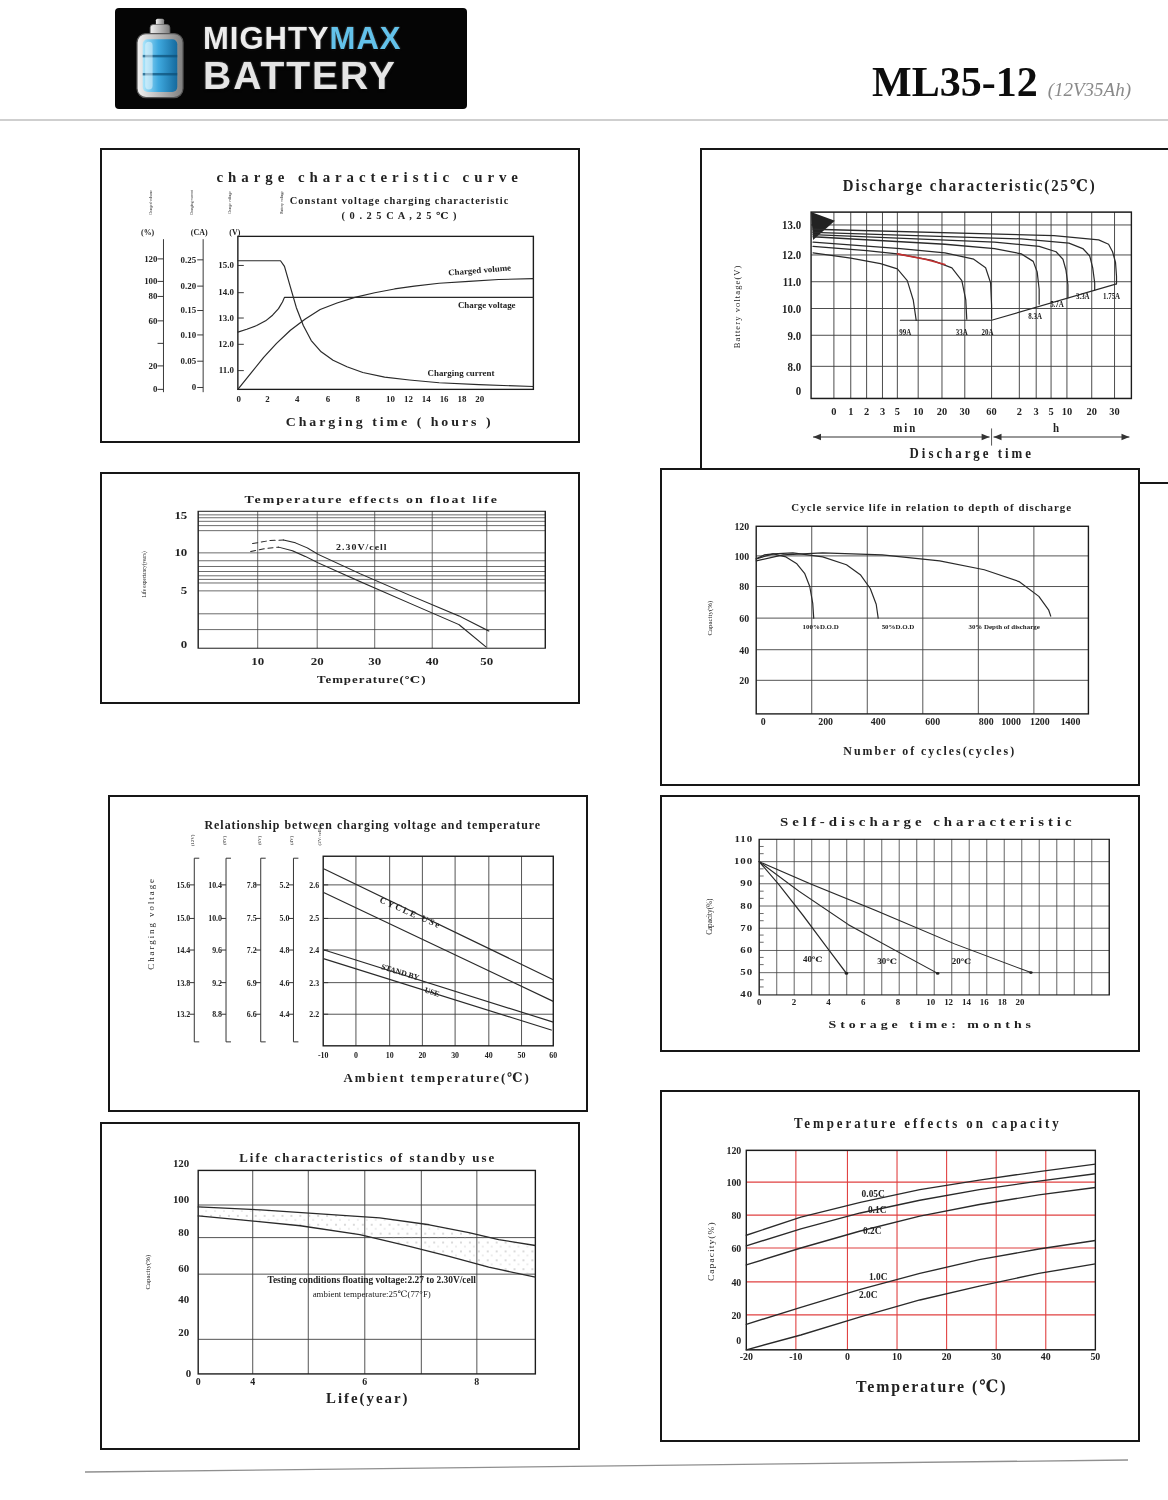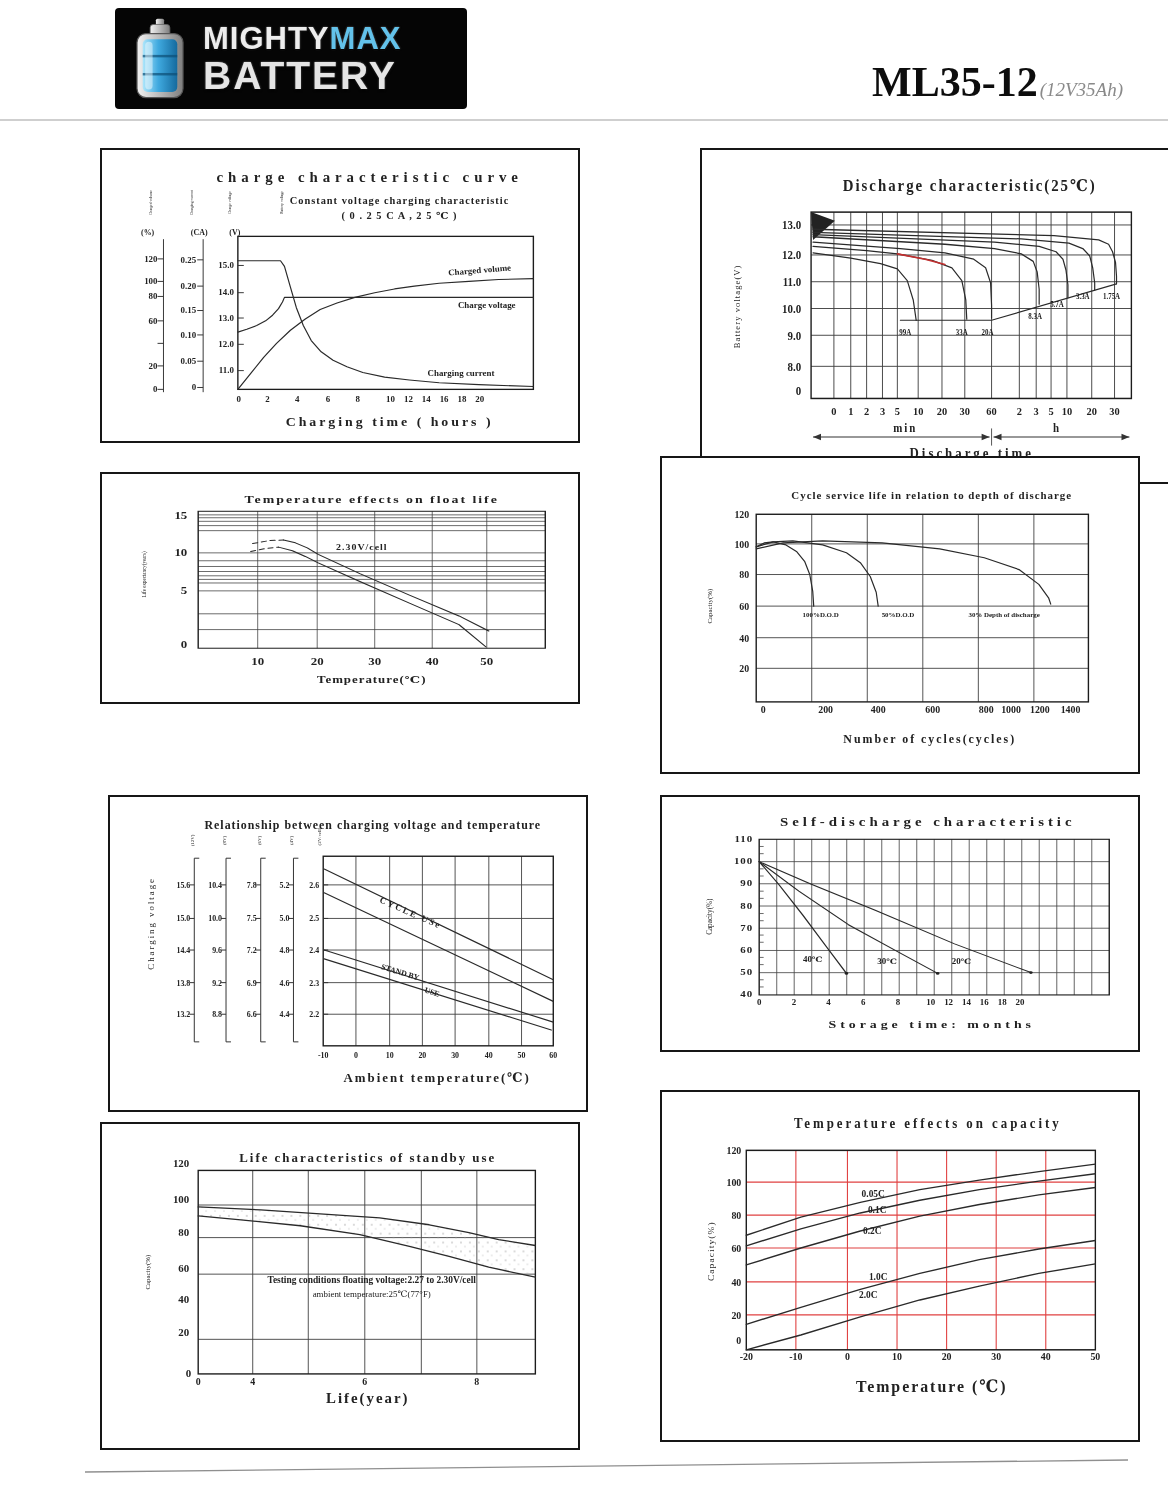--- a/index.html
+++ b/index.html
@@ -8,21 +8,21 @@
   .logo{position:absolute;left:115px;top:8px;width:352px;height:101px;background:#050505;
         border-radius:4px;display:flex;align-items:center;padding:0 8px;box-sizing:border-box;}
   .batt{width:74px;height:88px;flex:0 0 auto;}
   .logo-text{margin-left:6px;line-height:1;}
   .l1{font-family:"Liberation Sans",sans-serif;font-weight:800;font-size:31px;letter-spacing:1px;
       color:#ededed;text-shadow:0 1px 1px #000,0 0 2px #777;}
   .l1 .max{color:#63c2ea;}
   .l2{font-family:"Liberation Sans",sans-serif;font-weight:800;font-size:39px;letter-spacing:2px;
       color:#e5e5e5;text-shadow:0 2px 2px rgba(0,0,0,.9),0 0 2px #888;margin-top:2px;}
   .model{position:absolute;left:872px;top:58px;white-space:nowrap;font-weight:700;font-size:42px;color:#0d0d0d;}
-  .model em{font-size:19px;color:#8a8a8a;font-weight:400;font-style:italic;margin-left:2px;}
+  .model em{font-size:19px;color:#8a8a8a;font-weight:400;font-style:italic;margin-left:10px;}
   .hr{position:absolute;top:119px;left:0;width:1168px;border-top:2px solid #cfcfcf;}
   .panel{position:absolute;width:480px;margin:0;background:#fff;border:2px solid #161616;box-sizing:border-box;}
   .panel svg{width:100%;height:100%;display:block;}
   svg text{font-family:"Liberation Serif","DejaVu Serif",serif;fill:#222;}
   .footer-svg{position:absolute;left:0;top:1448px;width:1168px;height:52px;}
 </style>
 </head>
 <body>
 
 <header>
@@ -259,21 +259,21 @@
         <text x="86" y="243" font-size="13" fill="#222" text-anchor="end" font-weight="700">0</text>
         <text x="157" y="266" font-size="13" fill="#222" text-anchor="middle" font-weight="700">10</text>
         <text x="217" y="266" font-size="13" fill="#222" text-anchor="middle" font-weight="700">20</text>
         <text x="275" y="266" font-size="13" fill="#222" text-anchor="middle" font-weight="700">30</text>
         <text x="333" y="266" font-size="13" fill="#222" text-anchor="middle" font-weight="700">40</text>
         <text x="388" y="266" font-size="13" fill="#222" text-anchor="middle" font-weight="700">50</text>
         <text x="262" y="106" font-size="10" fill="#222" text-anchor="middle" font-weight="700" letter-spacing="1">2.30V/cell</text>
         <text x="272" y="291" font-size="13" fill="#222" text-anchor="middle" font-weight="700" letter-spacing="1">Temperature(℃)</text>
       </svg>
     </figure>
-  <figure class="panel" style="left:660px;top:456px;height:318px">
+  <figure class="panel" style="left:660px;top:468px;height:318px">
       <svg viewBox="0 0 480 318" preserveAspectRatio="none">
         <defs>
           <pattern id="speck3" width="9" height="9" patternUnits="userSpaceOnUse">
             <circle cx="2" cy="3" r="0.7" fill="#999"></circle>
             <circle cx="6" cy="7" r="0.6" fill="#aaa"></circle>
           </pattern>
         </defs>
         <line x1="151" y1="57" x2="151" y2="247" stroke="#3f3f3f" stroke-width="0.9"></line>
         <line x1="207" y1="57" x2="207" y2="247" stroke="#3f3f3f" stroke-width="0.9"></line>
         <line x1="263" y1="57" x2="263" y2="247" stroke="#3f3f3f" stroke-width="0.9"></line>

